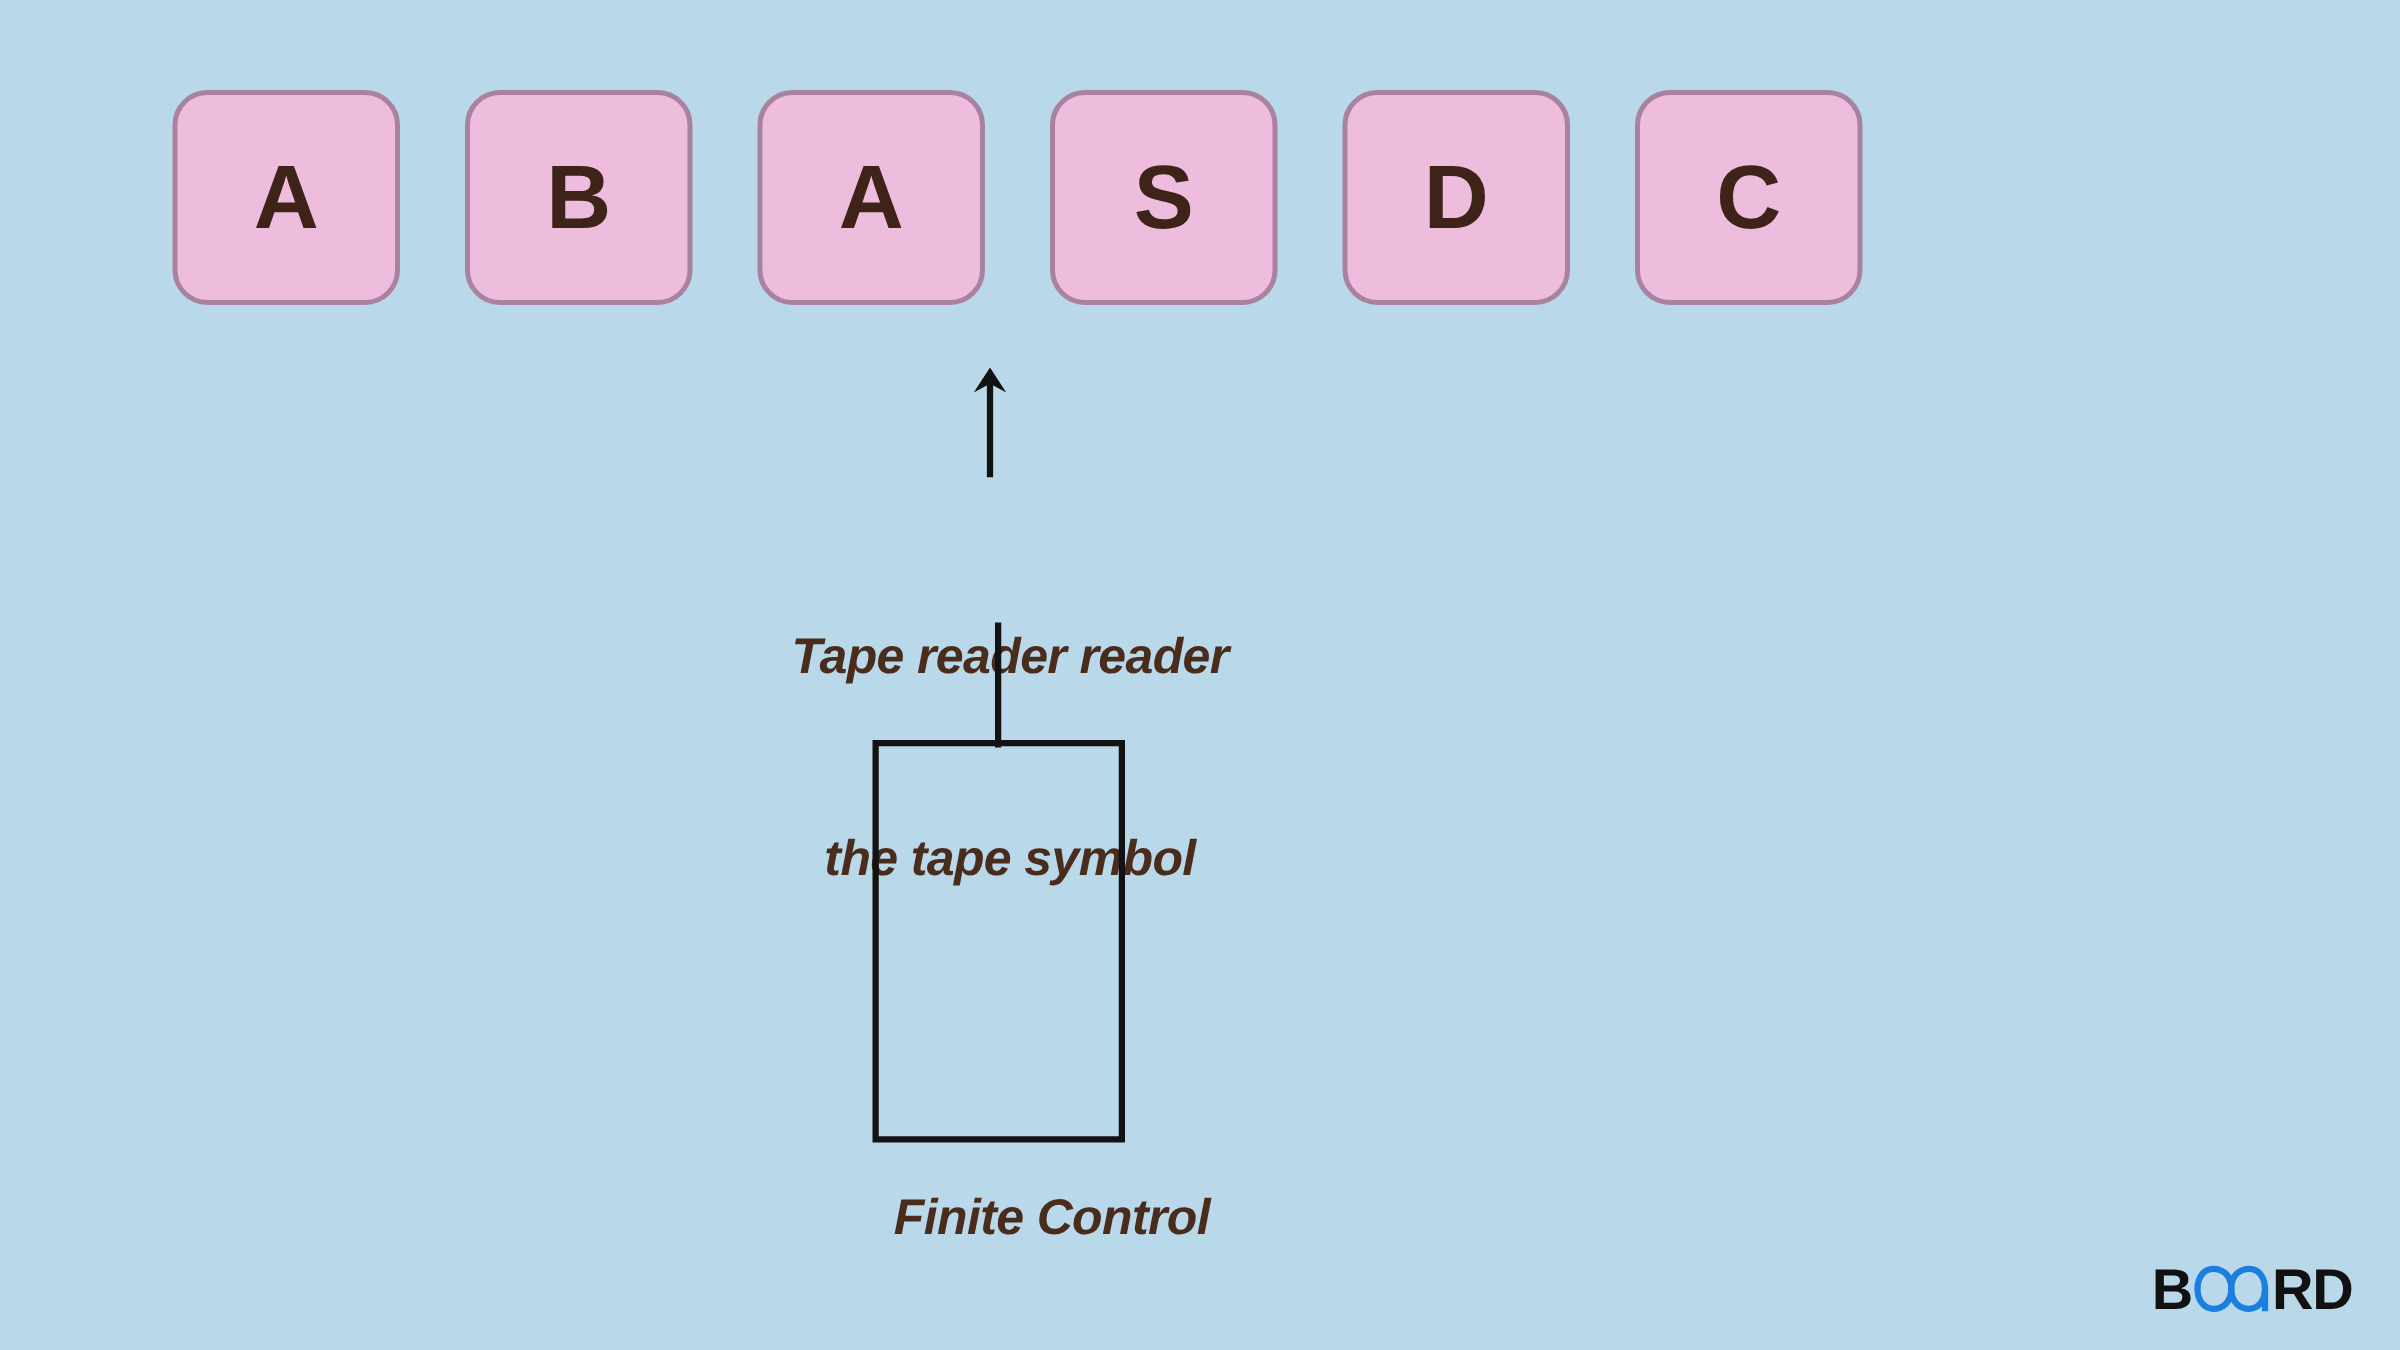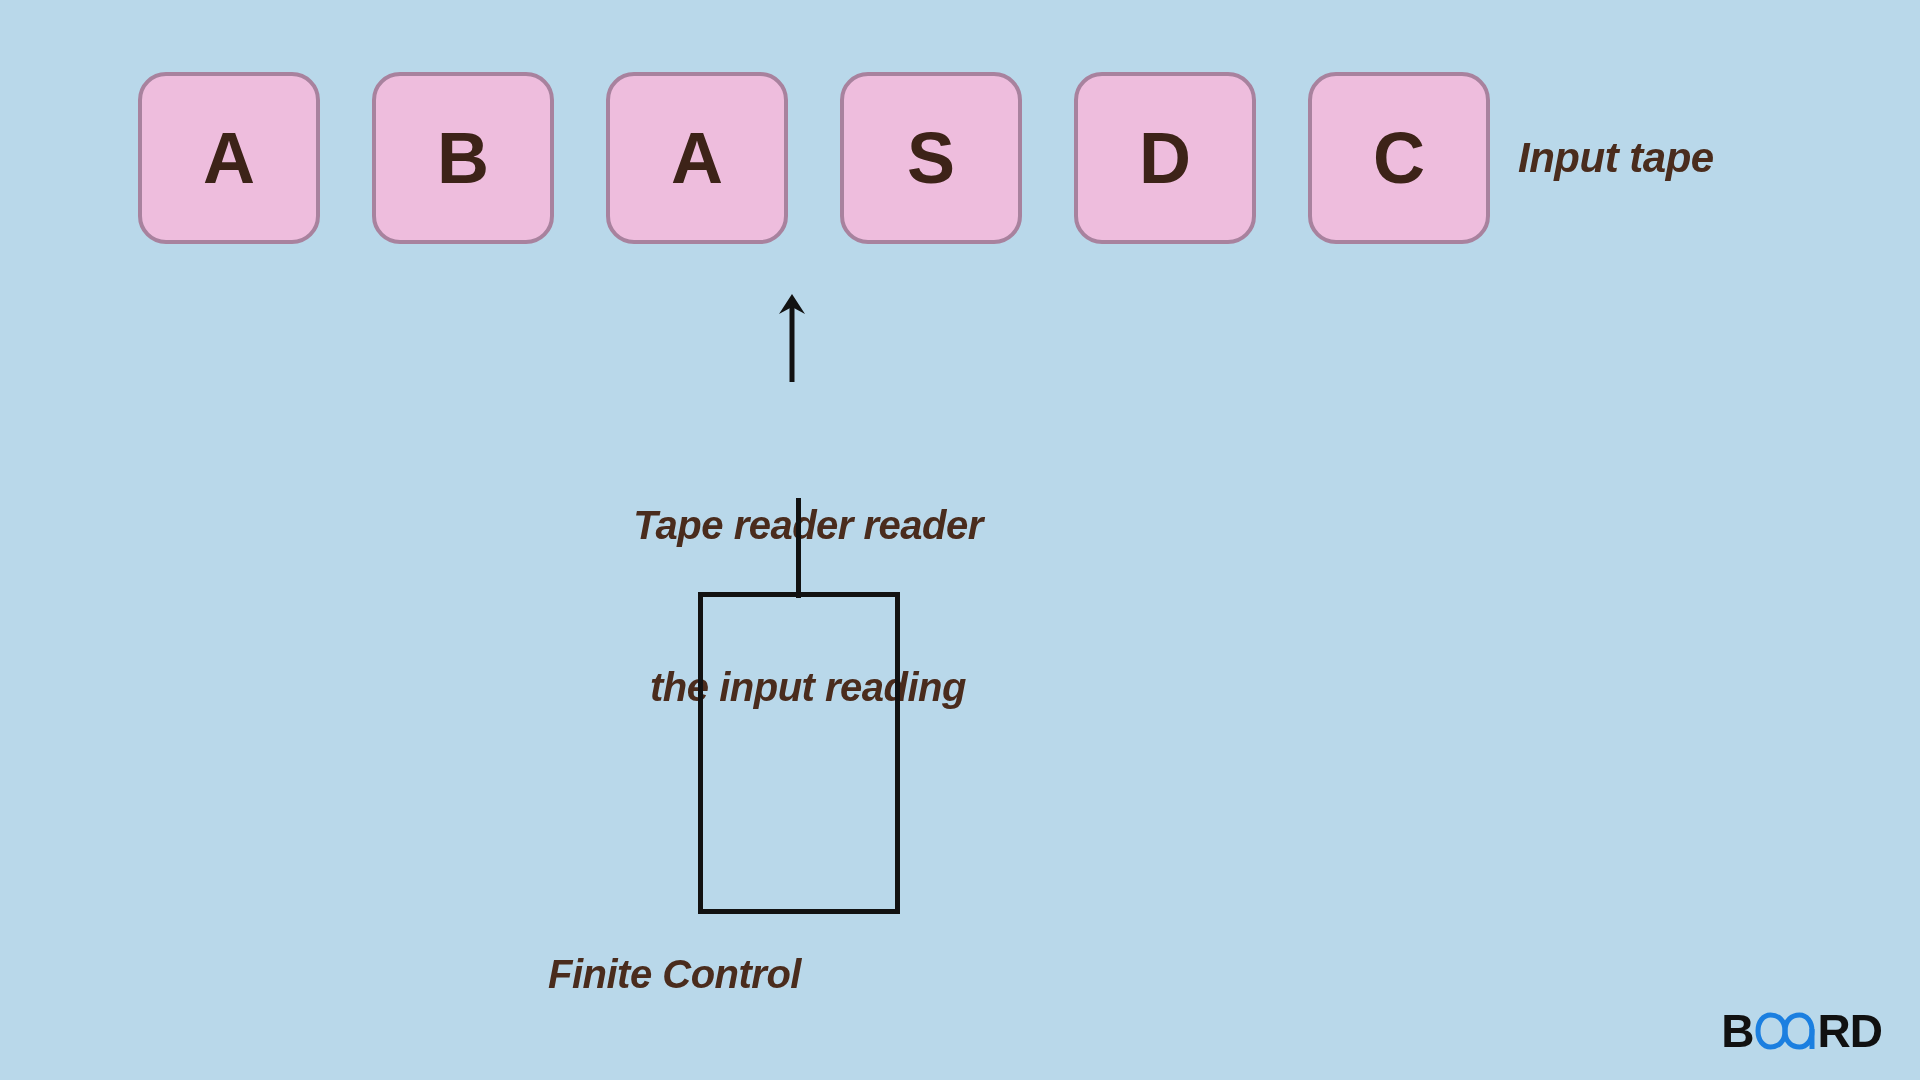--- a/index.html
+++ b/index.html
@@ -68,21 +68,21 @@
     font-size: 40px;
     width: 520px;
     text-align: center;
     line-height: 1.35;
   }
   #finite-control-label {
     left: 548px;
     top: 952px;
     font-size: 40px;
     width: 420px;
-    text-align: left;
+    text-align: right;
   }
 
   
   #reader-arrow {
     position: absolute;
     left: 777px;
     top: 292px;
     width: 30px;
     height: 90px;
   }
@@ -139,30 +139,29 @@
       <span class="tape-cell-letter">S</span>
     </div>
     <div class="tape-cell">
       <span class="tape-cell-letter">D</span>
     </div>
     <div class="tape-cell">
       <span class="tape-cell-letter">C</span>
     </div>
   </div>
 
-  <div class="diagram-label" id="input-tape-label">Input tape</div>
 
   <svg id="reader-arrow" viewBox="0 0 30 90">
     <line x1="15" y1="90" x2="15" y2="14" stroke="#121212" stroke-width="5"></line>
     <path d="M15 2 L28 22 L15 15 L2 22 Z" fill="#121212"></path>
   </svg>
 
   <div class="diagram-label" id="tape-reader-label">
     <div>Tape reader reader</div>
-    <div>the input reading</div>
+    <div>the tape symbol</div>
   </div>
 
   <div id="reader-stem"></div>
 
   <div id="finite-control-box"></div>
 
   <div class="diagram-label" id="finite-control-label">Finite Control</div>
 
   <div id="brand-logo">
     <span class="logo-dark">B</span>

